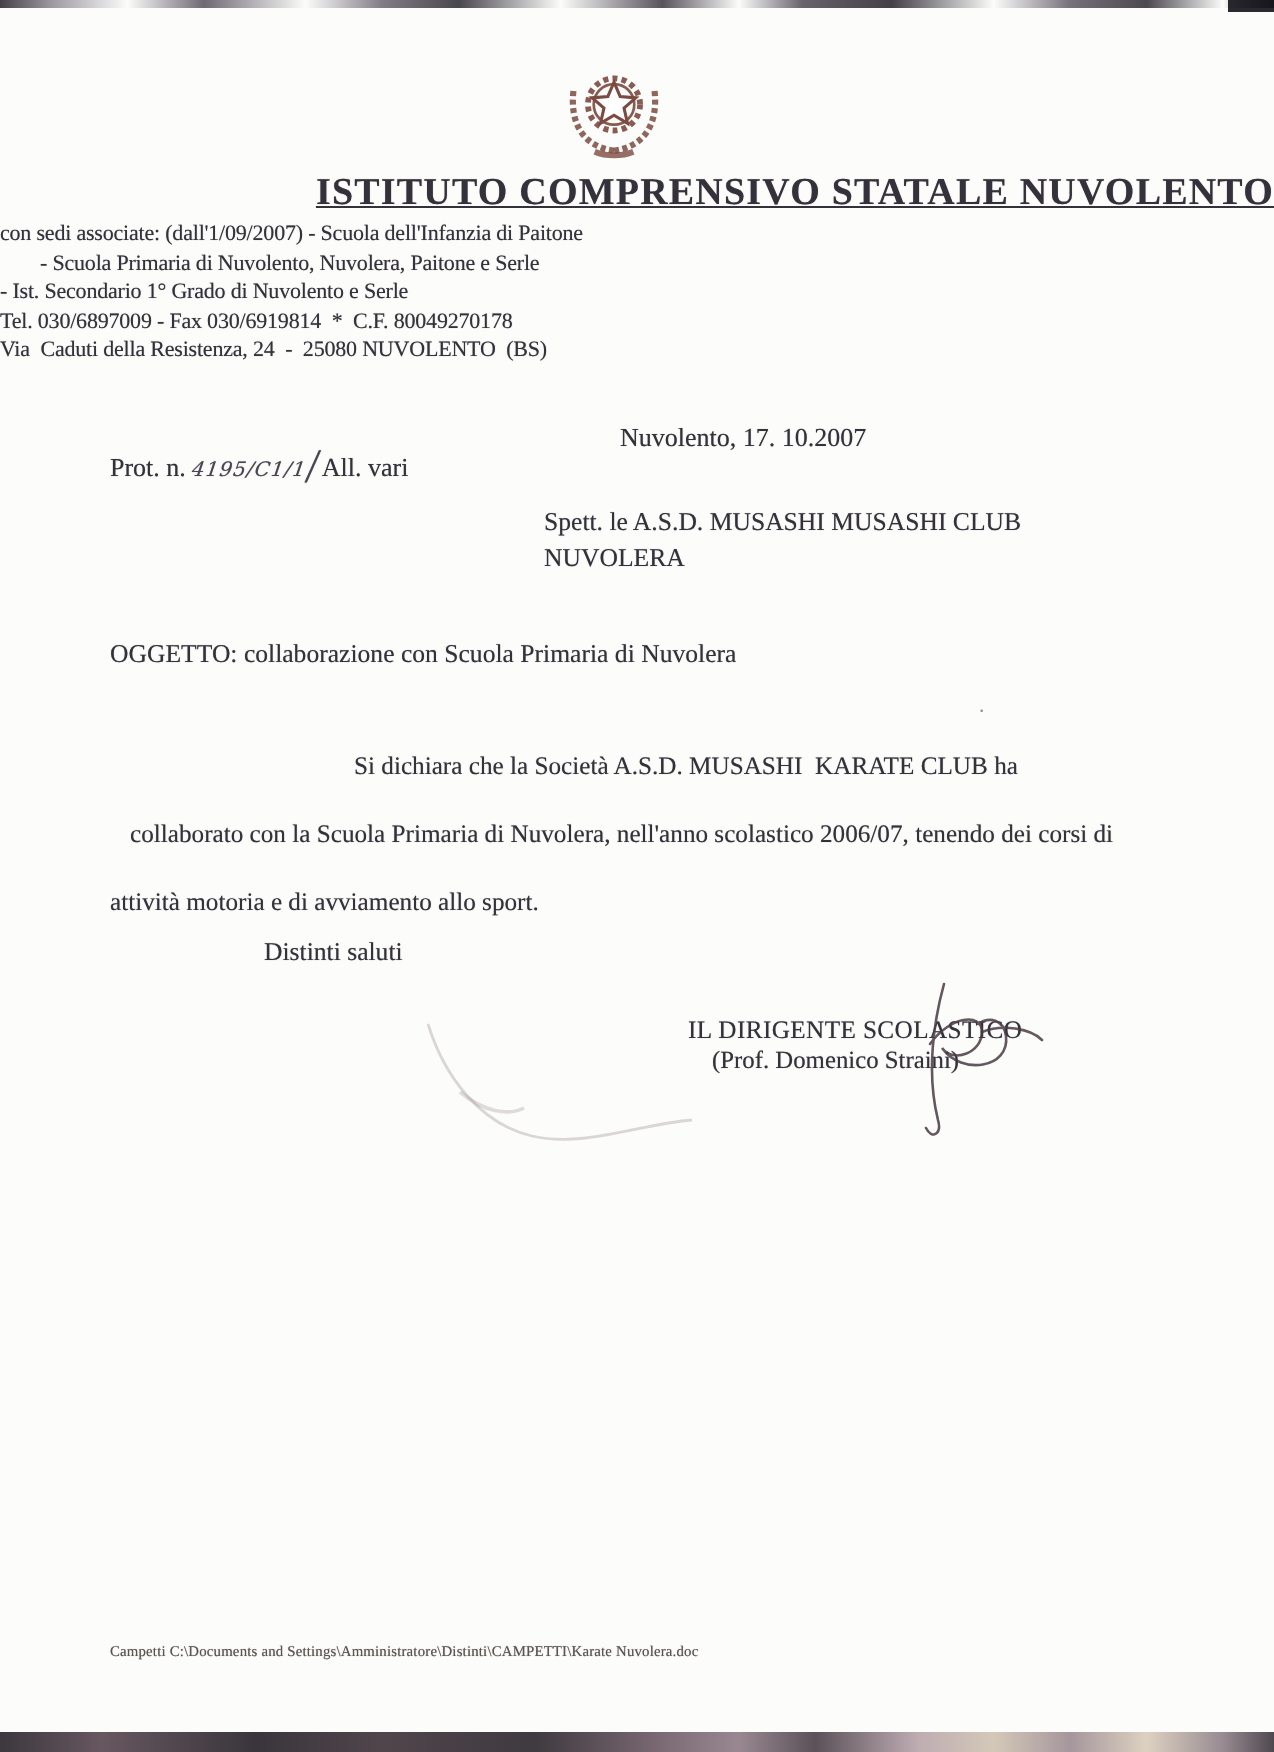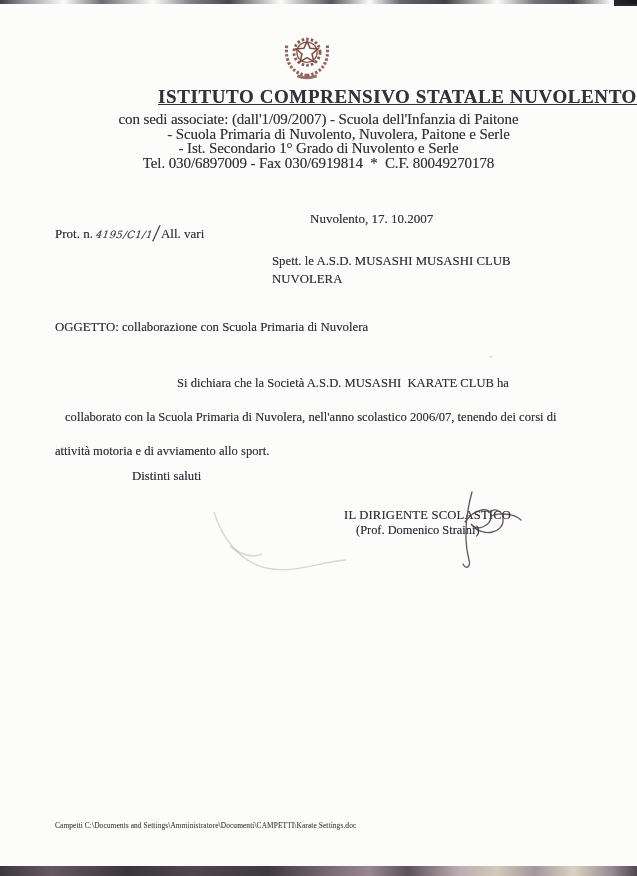--- a/index.html
+++ b/index.html
@@ -41,21 +41,21 @@
     left:614px;top:0;width:23px;height:6px;background:#14121a;opacity:.9;
   }
 
   
   .emblem-wrap{left:278px;top:30px;width:58px;height:56px;}
   .title{
     left:0;top:86px;width:637px;text-align:right;
     font-size:19px;font-weight:bold;letter-spacing:.6px;
     text-decoration:underline;
   }
-  .hline{left:0;width:637px;text-align:center;font-size:15px;letter-spacing:-.1px;}
+  .hline{left:0;width:637px;text-align:left;font-size:11px;letter-spacing:-.1px;}
   .hl0{top:111px;} .hl1{top:125.5px;padding-left:20px;} .hl2{top:140px;} .hl3{top:154.5px;} .hl4{top:169px;}
   .email-line{left:0;top:183px;width:637px;text-align:center;font-size:12.3px;}
   .email-link{text-decoration:underline;}
 
   .place-date{left:310px;top:211px;font-size:13px;}
   .prot-line{left:55px;top:226px;font-size:13px;}
   .handwriting{
     font-family:"DejaVu Serif",serif;
     font-style:italic;font-size:10px;color:#4b4454;
     letter-spacing:.5px;transform:skewX(-8deg);display:inline-block;
@@ -107,20 +107,21 @@
         <path d="M30,11.5 L33.2,18.9 L41.3,19.6 L35.2,24.9 L37,32.8 L30,28.6 L23,32.8 L24.8,24.9 L18.7,19.6 L26.8,18.9 Z" fill="#ffffff" stroke-width="1.6"></path>
       </g>
     </svg>
   </div>
 
   <div class="abs title scan-soft">ISTITUTO COMPRENSIVO STATALE NUVOLENTO</div>
   <div class="abs hline hl0 pre scan-soft">con sedi associate: (dall'1/09/2007) - Scuola dell'Infanzia di Paitone</div>
   <div class="abs hline hl1 pre scan-soft">- Scuola Primaria di Nuvolento, Nuvolera, Paitone e Serle</div>
   <div class="abs hline hl2 pre scan-soft">- Ist. Secondario 1° Grado di Nuvolento e Serle</div>
   <div class="abs hline hl3 pre scan-soft">Tel. 030/6897009 - Fax 030/6919814  *  C.F. 80049270178</div>
+  <div class="abs hline hl4 pre scan-soft">Via  Caduti della Resistenza, 24  -  25080 NUVOLENTO  (BS)</div>
 
   <div class="abs place-date scan-soft">Nuvolento, 17. 10.2007</div>
   <div class="abs prot-line scan-soft"><span class="pre">Prot. n. </span><span class="handwriting">4195/C1/1</span><span class="tall-slash">/</span><span>All. vari</span></div>
 
   <div class="abs recipient scan-soft">
     <div>Spett. le A.S.D. MUSASHI MUSASHI CLUB</div>
     <div>NUVOLERA</div>
   </div>
 
   <div class="abs subject scan-soft">OGGETTO: collaborazione con Scuola Primaria di Nuvolera</div>
@@ -144,15 +145,15 @@
     </svg>
   </div>
 
   <div class="abs stray-mark">
     <svg width="160" height="90" viewBox="0 0 160 90">
       <path d="M14,12 C22,38 40,62 66,68 C92,74 120,62 146,60" fill="none" stroke="#9a8f93" stroke-width="1.4" opacity=".35"></path>
       <path d="M30,46 C42,56 54,58 62,54" fill="none" stroke="#9a8f93" stroke-width="1.8" opacity=".3"></path>
     </svg>
   </div>
 
-  <div class="abs footer scan-soft">Campetti C:\Documents and Settings\Amministratore\Documenti\CAMPETTI\Karate Settings.doc</div>
+  <div class="abs footer scan-soft">Campetti C:\Documents and Settings\Amministratore\Distinti\CAMPETTI\Karate Nuvolera.doc</div>
 
 </div>
 
 </body></html>

